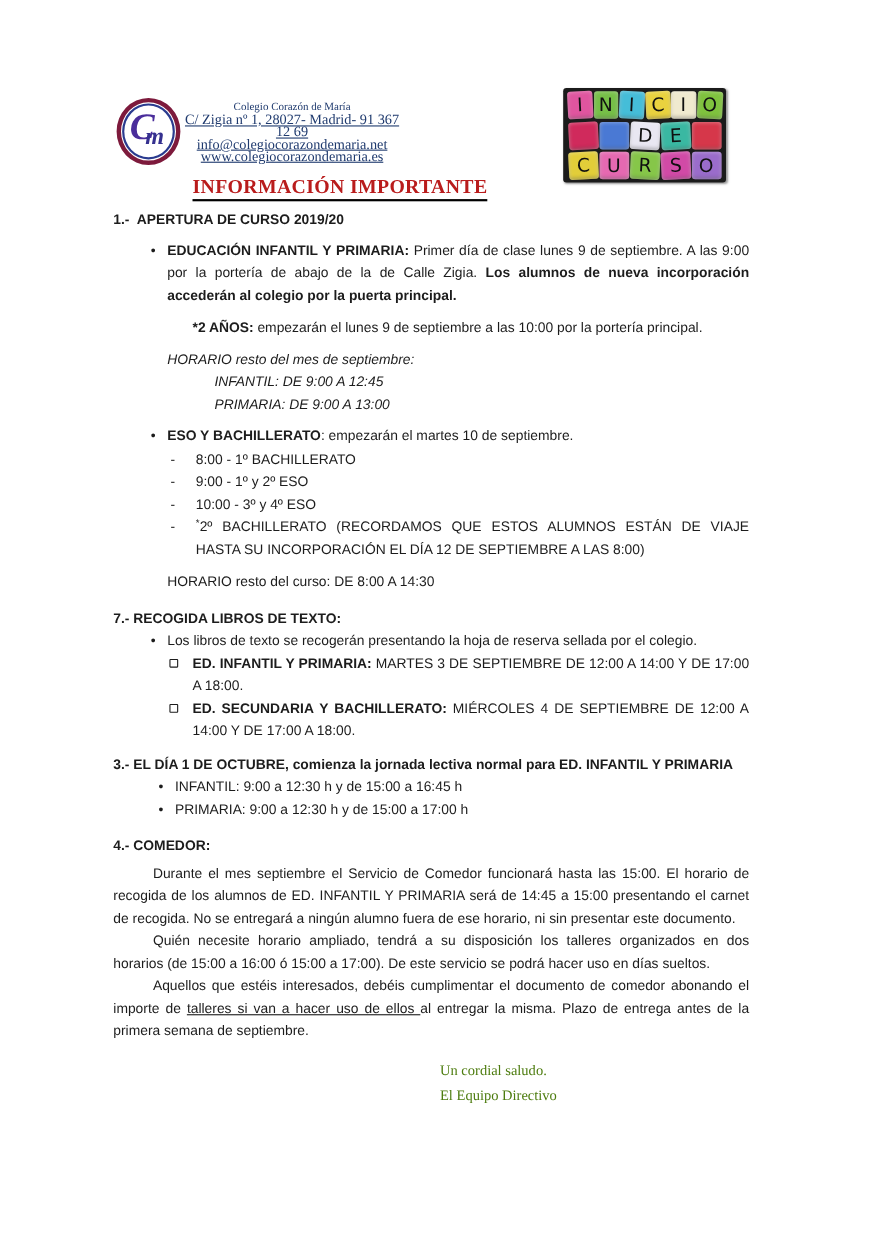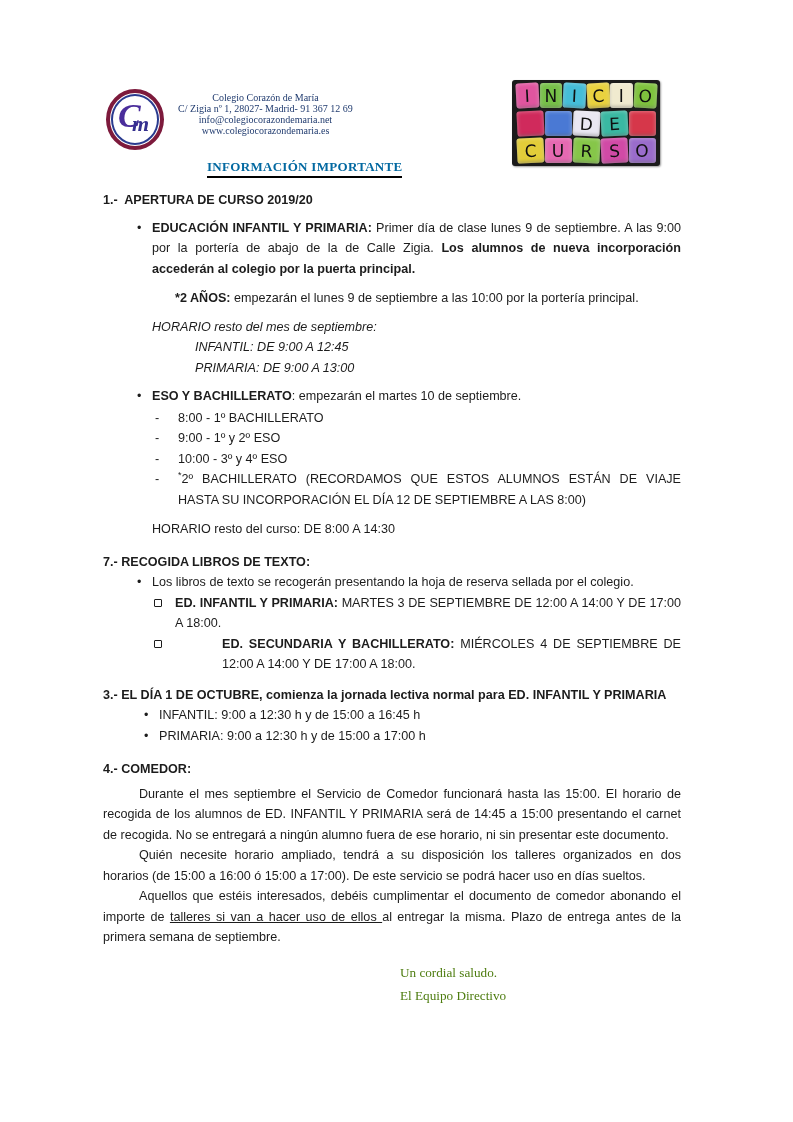--- a/index.html
+++ b/index.html
@@ -24,41 +24,41 @@
   }
   .logo-m {
     position:absolute; left:22px; top:18px; font-family:"Liberation Serif", serif;
     font-size:22px; font-style:italic; font-weight:bold; color:#35308f;
   }
   .school-block {
     position:absolute; left:168px; top:92px; width:195px; text-align:center;
     font-family:"Liberation Serif", serif; color:#1f3a6e;
   }
   .school-name { font-size:10px; white-space:nowrap; }
-  .school-line { font-size:10px; line-height:11px; }
+  .school-line { font-size:13px; line-height:11px;text-decoration:underline; }
   
   .banner {
     position:absolute; left:512px; top:80px; width:148px; height:86px;
     background:#1b1b1b; border-radius:3px; padding:3px 4px;
     display:flex; flex-direction:column; justify-content:space-between;
     box-shadow:1px 1px 2px rgba(0,0,0,.4);
   }
   .tile-row { display:flex; justify-content:center; gap:1px; }
   .tile {
     display:inline-flex; align-items:center; justify-content:center;
     width:23px; height:25px; border-radius:3px;
     font-family:"DejaVu Sans", sans-serif; font-size:17px; color:#101010;
     box-shadow:inset 0 0 4px rgba(255,255,255,.45), inset 0 -2px 3px rgba(0,0,0,.25);
   }
   .tile-row:nth-child(2) .tile, .tile-row:nth-child(3) .tile { width:27px; }
   
   .doc-title {
-    position:absolute; left:207px; top:159px;
-    font-family:"Liberation Serif", serif; font-size:13px; font-weight:bold;
-    letter-spacing:.3px; color:#0369a1; border-bottom:2px solid #000; padding-bottom:1px;
+    position:absolute; left:175px; top:159px;
+    font-family:"Liberation Serif", serif; font-size:18px; font-weight:bold;
+    letter-spacing:.3px; color:#b91c1c; border-bottom:2px solid #000; padding-bottom:1px;
   }
   
   .content {
     position:absolute; left:103px; top:188px; width:578px;
     font-size:12.6px; line-height:20.5px; color:#1c1c1c;
   }
   .b { font-weight:bold; }
   .sec-heading { font-weight:bold; white-space:pre-wrap; }
   .just { text-align:justify; }
   .row { display:flex; }
@@ -176,21 +176,21 @@
       <span class="marker dot">•</span>
       <div>Los libros de texto se recogerán presentando la hoja de reserva sellada por el colegio.</div>
     </div>
 
     <div class="row" style="padding-left:49px;">
       <span class="sq"></span>
       <div class="just" style="flex:1;">
         <span class="b">ED. INFANTIL Y PRIMARIA:</span><span> MARTES 3 DE SEPTIEMBRE DE 12:00 A 14:00 Y DE 17:00 A 18:00.</span>
       </div>
     </div>
-    <div class="row" style="padding-left:49px;gap:47px;">
+    <div class="row" style="padding-left:49px;">
       <span class="sq"></span>
       <div class="just" style="flex:1;">
         <span class="b">ED. SECUNDARIA Y BACHILLERATO:</span><span> MIÉRCOLES 4 DE SEPTIEMBRE DE 12:00 A 14:00 Y DE 17:00 A 18:00.</span>
       </div>
     </div>
 
     <div class="sec-heading" style="margin-top:10px;">3.- EL DÍA 1 DE OCTUBRE, comienza la jornada lectiva normal para ED. INFANTIL Y PRIMARIA</div>
 
     <div class="row" style="padding-left:37px;">
       <span class="marker dot">•</span>

